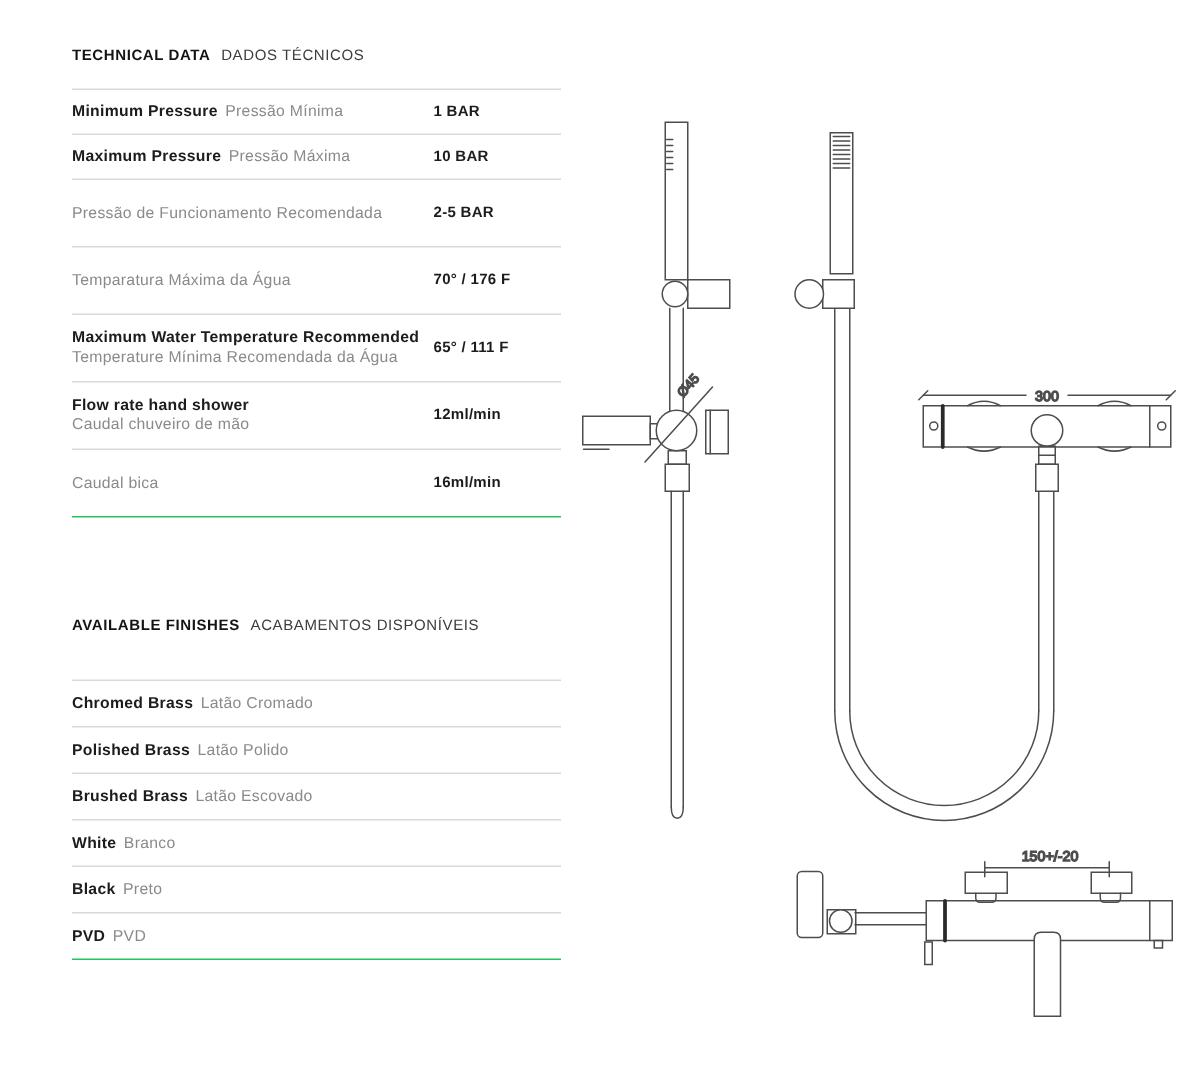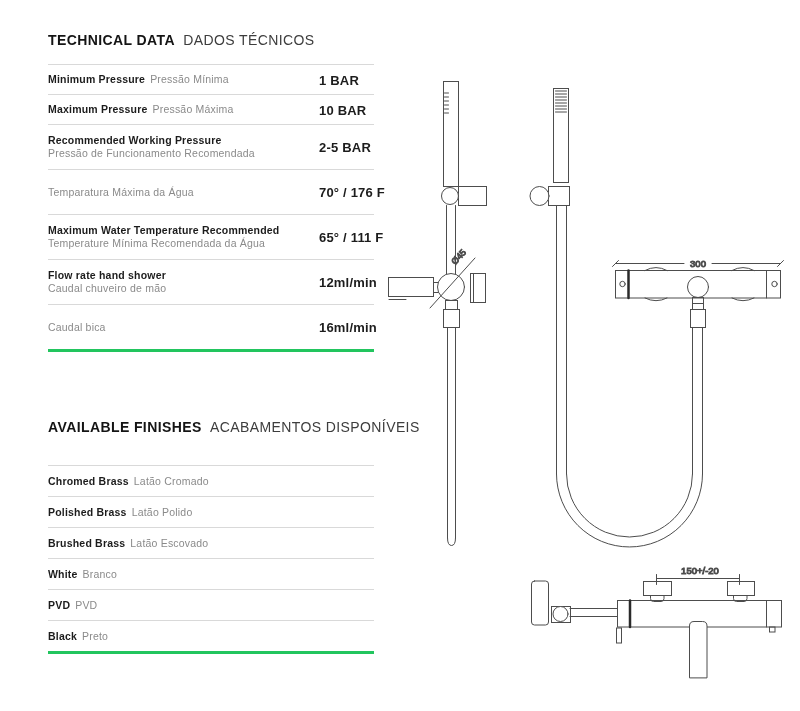--- a/index.html
+++ b/index.html
@@ -2,36 +2,36 @@
 <html><head>
 <meta charset="utf-8">
 <style>
   html,body{margin:0;padding:0;background:#ffffff;}
   body{
     width:800px;height:711px;position:relative;overflow:hidden;
     font-family:"Liberation Sans","DejaVu Sans",sans-serif;
     -webkit-font-smoothing:antialiased;
   }
   .left-col{position:absolute;left:48px;top:32px;width:326px;}
-  .sec-title{font-size:14px;letter-spacing:.4px;margin-bottom:16px;white-space:nowrap;}
+  .sec-title{font-size:10px;letter-spacing:.4px;margin-bottom:16px;white-space:nowrap;}
   .sec-title .en{font-weight:bold;color:#141414;}
   .sec-title .pt{font-weight:normal;color:#3d3d3d;margin-left:4px;}
-  .tbl{border-bottom:3px solid #22c55e;}
+  .tbl{border-bottom:1px solid #22c55e;}
   .t-row{position:relative;border-top:1px solid #d9d9d9;display:flex;flex-direction:column;justify-content:center;}
   .row-inline{height:29px;}
   .row-stacked{height:44px;}
   .lbl{font-size:10.5px;line-height:13px;letter-spacing:.2px;padding-right:78px;}
   .lbl .en{font-weight:bold;color:#1c1c1c;}
   .lbl .pt{font-weight:normal;color:#8a8a8a;}
   .row-inline .lbl .pt{margin-left:5px;}
   .row-stacked .lbl .en{display:block;}
   .row-stacked .lbl .pt{display:block;}
   .val{
-    position:absolute;left:271px;top:50%;transform:translateY(-50%);
-    font-size:13px;font-weight:bold;color:#1c1c1c;letter-spacing:.2px;white-space:nowrap;
+    position:absolute;left:241px;top:50%;transform:translateY(-50%);
+    font-size:10px;font-weight:bold;color:#1c1c1c;letter-spacing:.2px;white-space:nowrap;
   }
   .finishes-title{margin-top:67px;margin-bottom:30px;}
   .f-row{height:30px;display:flex;align-items:center;border-top:1px solid #d9d9d9;text-align:center;}
   .drawing-svg{position:absolute;left:380px;top:48px;}
   svg text{font-family:"Liberation Sans","DejaVu Sans",sans-serif;fill:#333333;}
 </style>
 </head>
 <body>
 
 <div class="left-col">
@@ -45,21 +45,20 @@
     <div class="t-row row-inline">
       <div class="lbl"><span class="en">Minimum Pressure</span><span class="pt">Pressão Mínima</span></div>
       <span class="val">1 BAR</span>
     </div>
     <div class="t-row row-inline">
       <div class="lbl"><span class="en">Maximum Pressure</span><span class="pt">Pressão Máxima</span></div>
       <span class="val">10 BAR</span>
     </div>
     <div class="t-row row-stacked">
       <div class="lbl">
-          <span class="en">Recommended Working Pressure</span>
           <span class="pt">Pressão de Funcionamento Recomendada</span>
         </div>
       <span class="val">2-5 BAR</span>
     </div>
     <div class="t-row row-stacked">
       <div class="lbl">
           <span class="pt">Temparatura Máxima da Água</span>
         </div>
       <span class="val">70° / 176 F</span>
     </div>
@@ -97,24 +96,24 @@
     <div class="f-row">
       <div class="lbl"><span class="en">Polished Brass</span><span class="pt" style="margin-left:5px">Latão Polido</span></div>
     </div>
     <div class="f-row">
       <div class="lbl"><span class="en">Brushed Brass</span><span class="pt" style="margin-left:5px">Latão Escovado</span></div>
     </div>
     <div class="f-row">
       <div class="lbl"><span class="en">White</span><span class="pt" style="margin-left:5px">Branco</span></div>
     </div>
     <div class="f-row">
-      <div class="lbl"><span class="en">PVD</span><span class="pt" style="margin-left:5px">PVD</span></div>
+      <div class="lbl"><span class="en">Black</span><span class="pt" style="margin-left:5px">Preto</span></div>
     </div>
     <div class="f-row">
-      <div class="lbl"><span class="en">Black</span><span class="pt" style="margin-left:5px">Preto</span></div>
+      <div class="lbl"><span class="en">PVD</span><span class="pt" style="margin-left:5px">PVD</span></div>
     </div>
   </div>
 
 </div>
 
 <svg class="drawing-svg" width="412" height="660" viewBox="380 48 412 660">
   <g stroke="#4d4d4d" stroke-width="1" fill="none" stroke-linecap="round">
 
     <g>
       <rect x="443.5" y="81.5" width="15" height="105"></rect>

